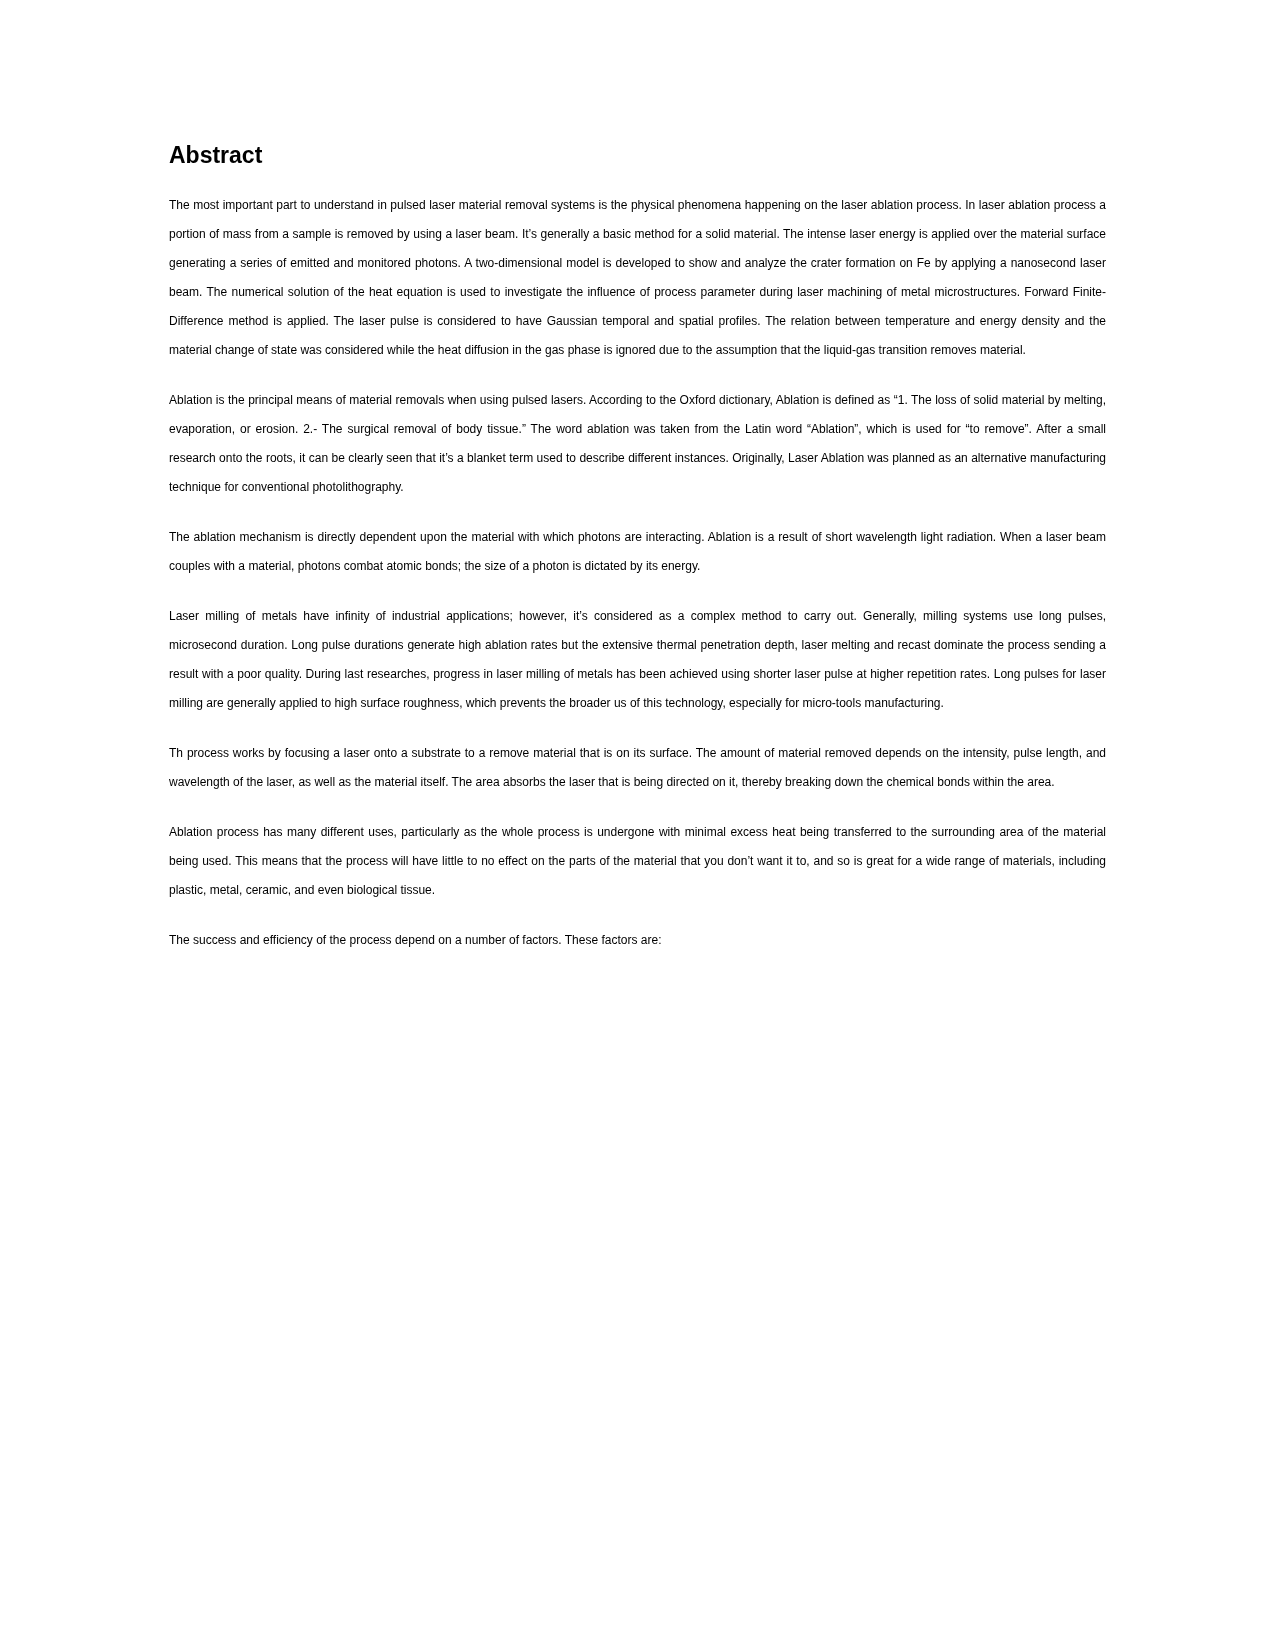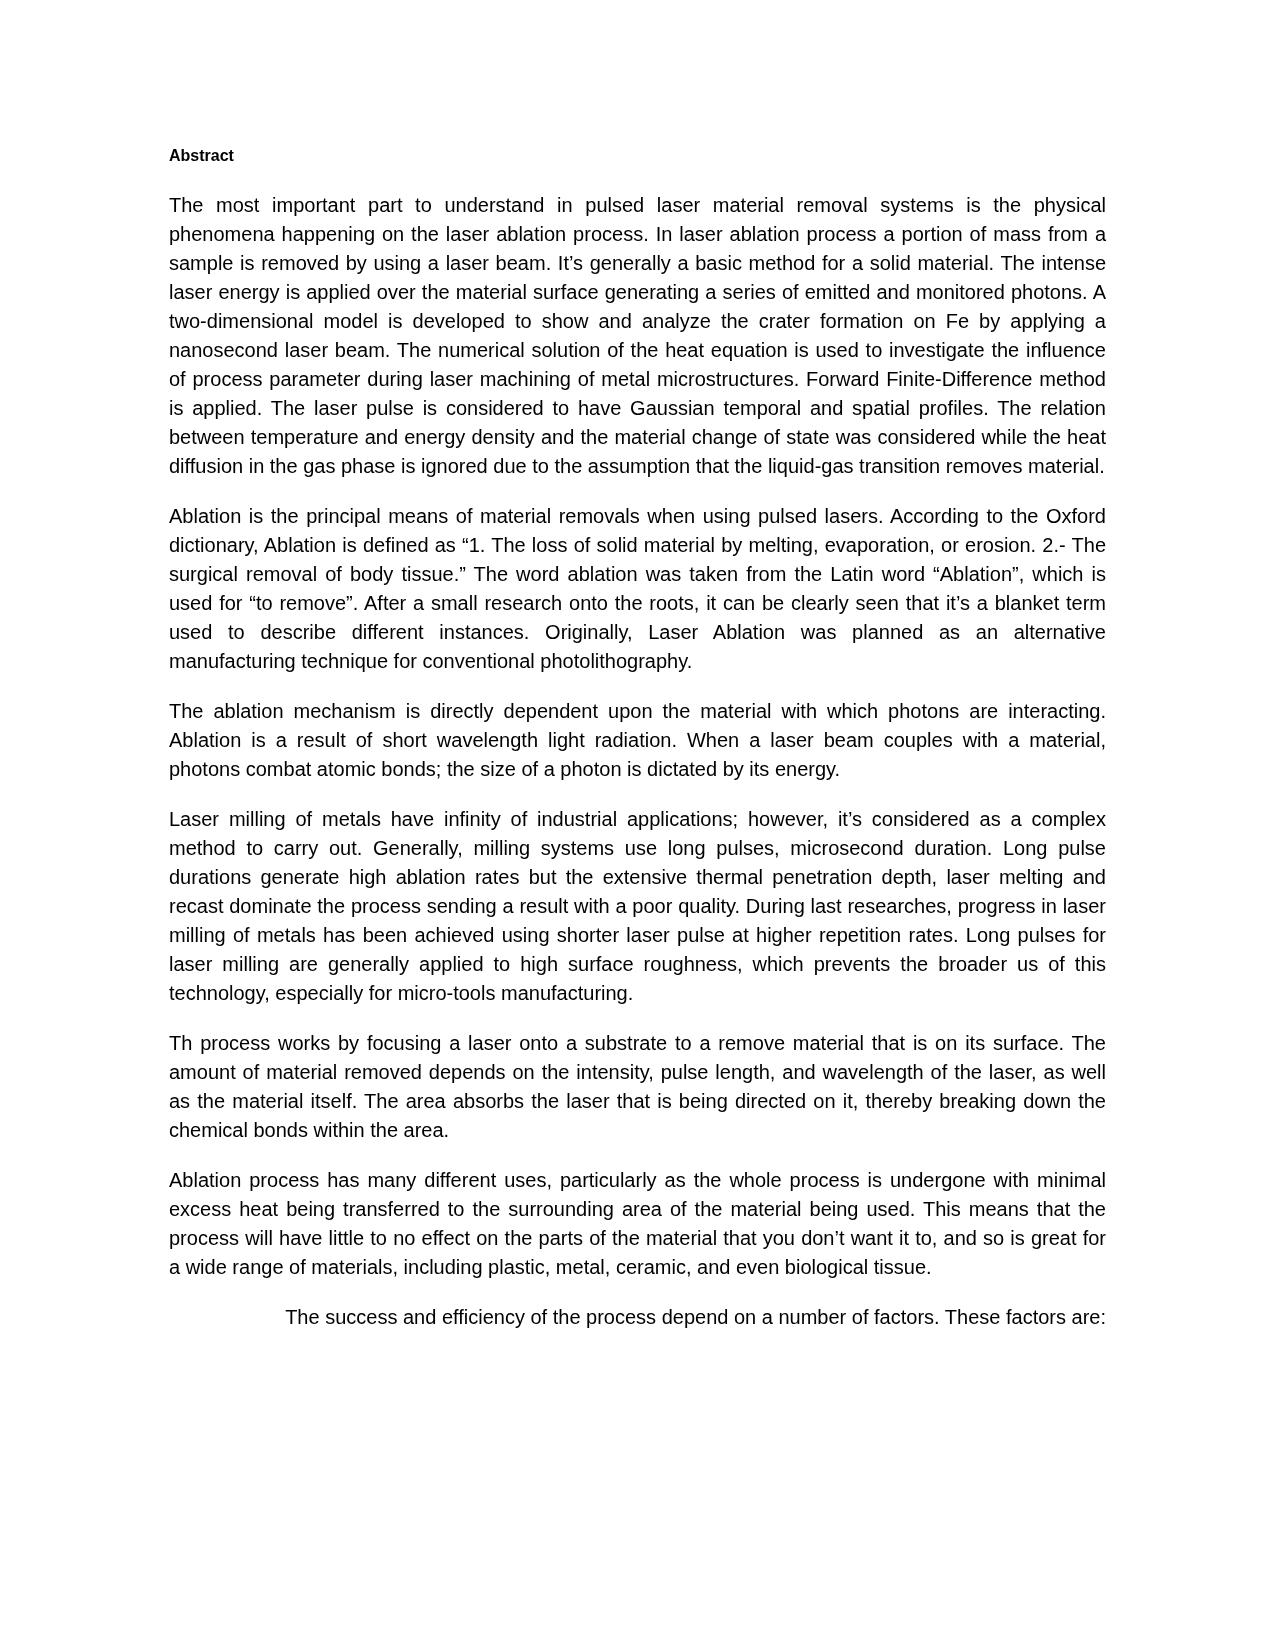--- a/index.html
+++ b/index.html
@@ -16,37 +16,37 @@
     font-family: "Liberation Sans", sans-serif;
     color: #000000;
   }
   .content {
     position: absolute;
     left: 169px;
     top: 141px;
     width: 937px;
   }
   .heading {
-    font-size: 16px;
+    font-size: 23px;
     line-height: 29px;
     font-weight: 700;
     margin: 0 0 21px 0;
     color: #000000;
   }
   .para {
-    font-size: 20px;
+    font-size: 12px;
     line-height: 29px;
     font-weight: 400;
     margin: 0 0 21px 0;
     text-align: justify;
     text-justify: inter-word;
     color: #000000;
   }
   .para-last {
-    text-align: right;
+    text-align: left;
   }
 </style>
 </head>
 <body>
 
 <div class="page">
   <div class="content">
 
     <h2 class="heading">Abstract</h2>
 

